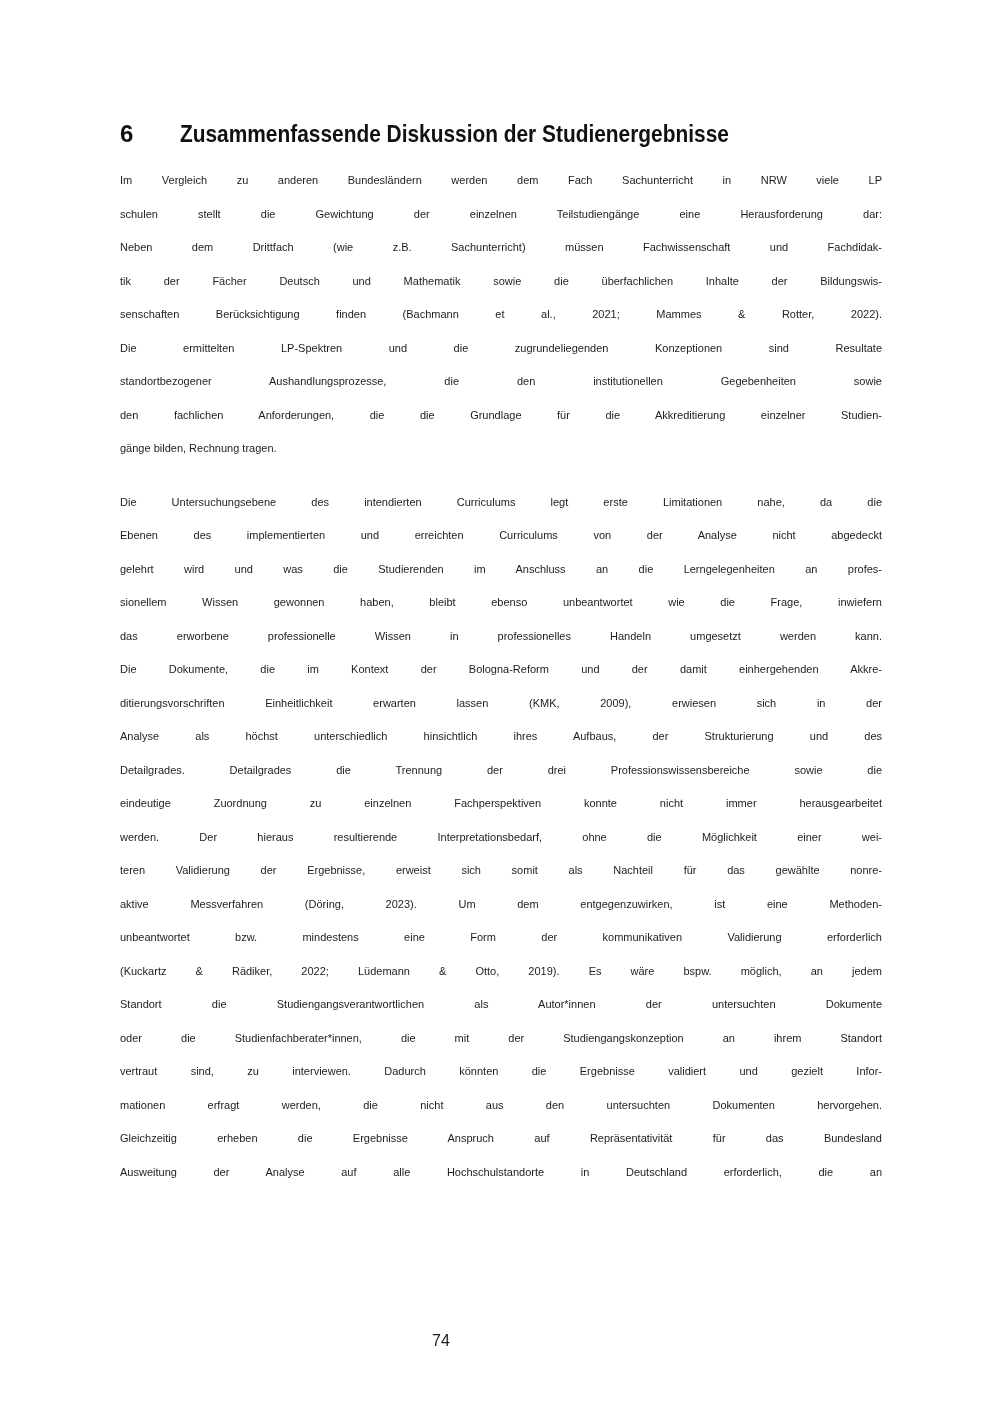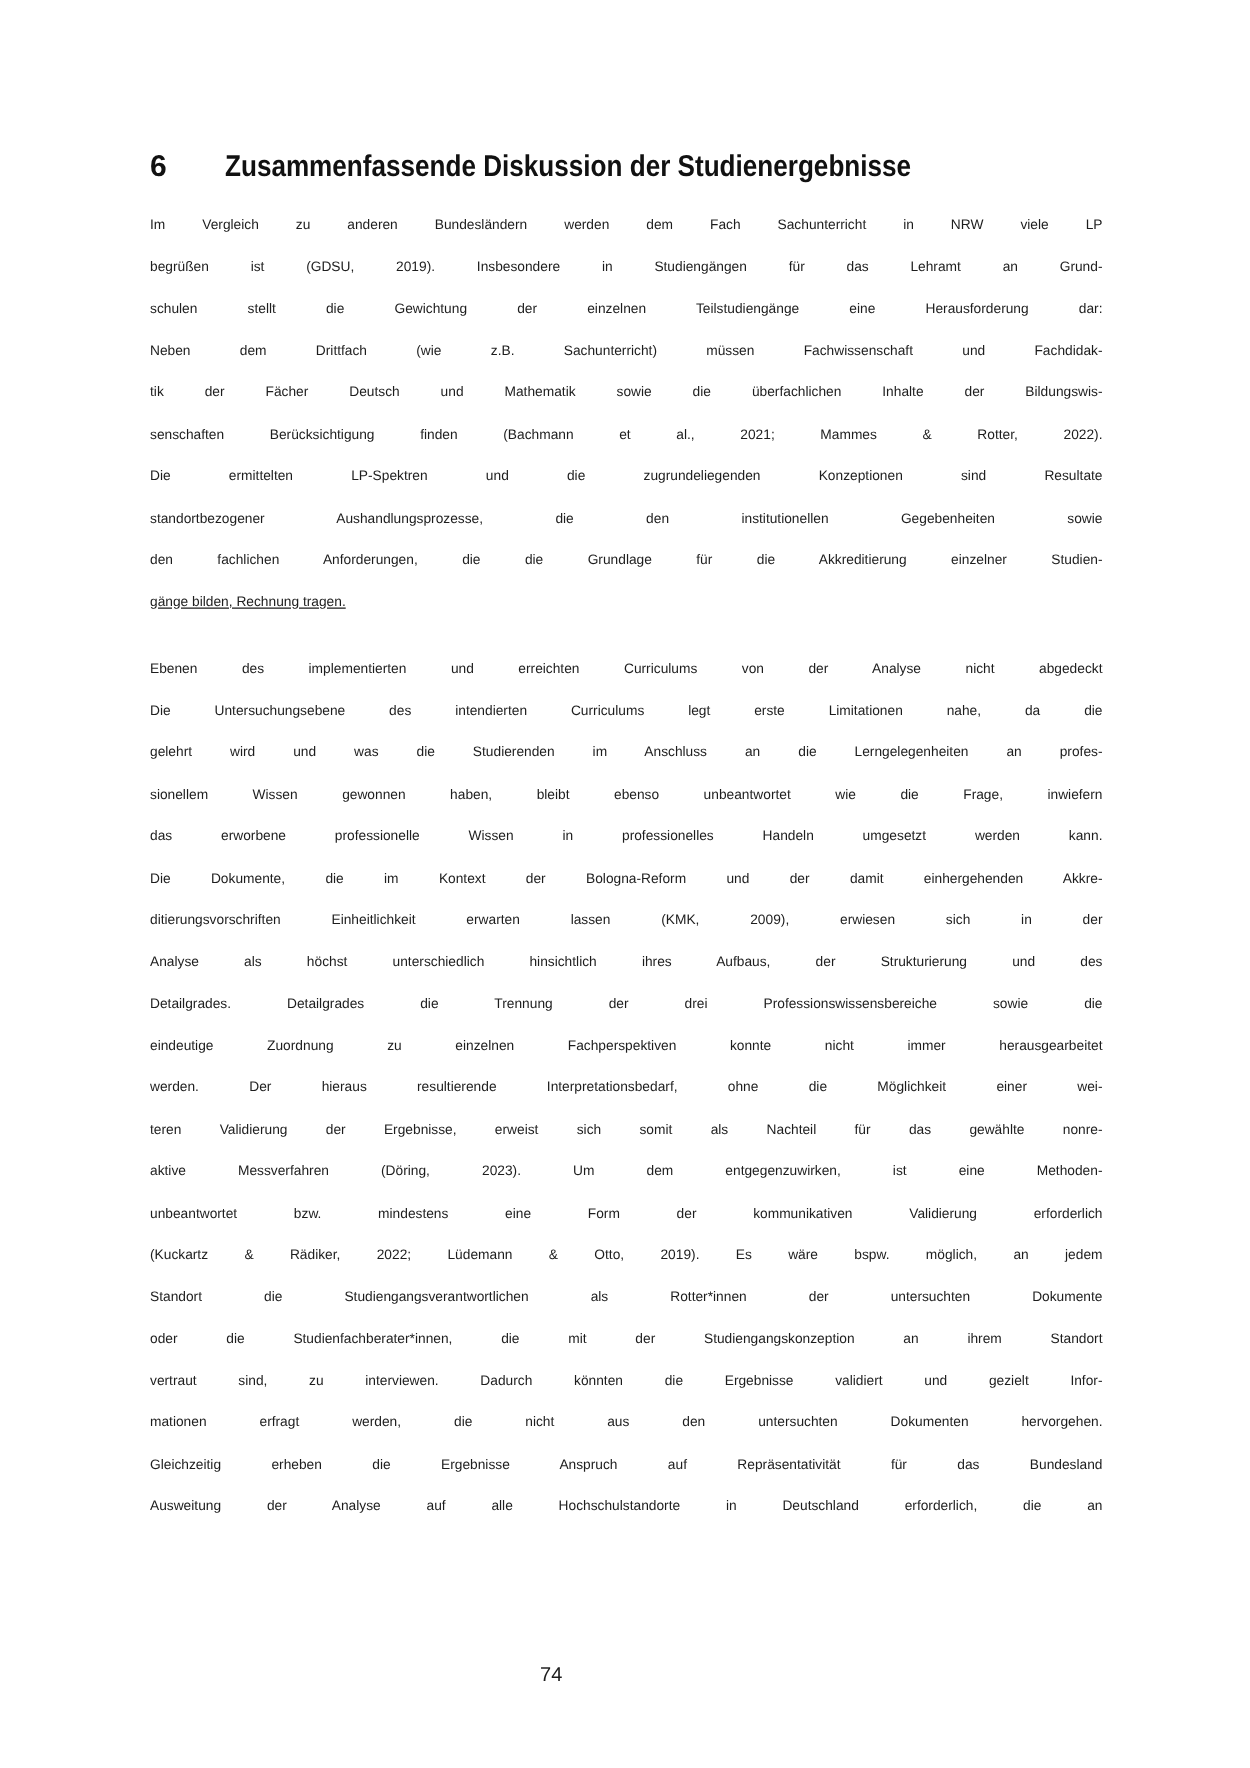--- a/index.html
+++ b/index.html
@@ -49,21 +49,20 @@
   .para { margin: 0; }
   .para + .para { margin-top: 20px; }
   .line {
     text-align: justify;
     text-align-last: justify;
     white-space: normal;
   }
   .line.no-justify {
     text-align: left;
     text-align-last: left;
-    text-decoration: underline;
   }
   .pagenum {
     position: absolute;
     left: 0;
     top: 1332px;
     width: 882px;
     text-align: center;
     font-size: 16px;
     color: #1d1d1d;
   }
@@ -73,47 +72,46 @@
 
 <div class="page">
   <div class="content">
     <div class="heading">
       <span class="num">6</span>
       <span class="title">Zusammenfassende Diskussion der Studienergebnisse</span>
     </div>
     <div class="body-text">
         <div class="para">
           <div class="line">Im Vergleich zu anderen Bundesländern werden dem Fach Sachunterricht in NRW viele LP</div>
-          <div class="line">begrüßen ist (GDSU, 2019). Insbesondere in Studiengängen für das Lehramt an Grund-</div>
           <div class="line">schulen stellt die Gewichtung der einzelnen Teilstudiengänge eine Herausforderung dar:</div>
           <div class="line">Neben dem Drittfach (wie z.B. Sachunterricht) müssen Fachwissenschaft und Fachdidak-</div>
           <div class="line">tik der Fächer Deutsch und Mathematik sowie die überfachlichen Inhalte der Bildungswis-</div>
           <div class="line">senschaften Berücksichtigung finden (Bachmann et al., 2021; Mammes &amp; Rotter, 2022).</div>
           <div class="line">Die ermittelten LP-Spektren und die zugrundeliegenden Konzeptionen sind Resultate</div>
           <div class="line">standortbezogener Aushandlungsprozesse, die den institutionellen Gegebenheiten sowie</div>
           <div class="line">den fachlichen Anforderungen, die die Grundlage für die Akkreditierung einzelner Studien-</div>
           <div class="line no-justify">gänge bilden, Rechnung tragen.</div>
         </div>
         <div class="para">
+          <div class="line">Die Untersuchungsebene des intendierten Curriculums legt erste Limitationen nahe, da die</div>
           <div class="line">Ebenen des implementierten und erreichten Curriculums von der Analyse nicht abgedeckt</div>
-          <div class="line">Die Untersuchungsebene des intendierten Curriculums legt erste Limitationen nahe, da die</div>
           <div class="line">gelehrt wird und was die Studierenden im Anschluss an die Lerngelegenheiten an profes-</div>
           <div class="line">sionellem Wissen gewonnen haben, bleibt ebenso unbeantwortet wie die Frage, inwiefern</div>
           <div class="line">das erworbene professionelle Wissen in professionelles Handeln umgesetzt werden kann.</div>
           <div class="line">Die Dokumente, die im Kontext der Bologna-Reform und der damit einhergehenden Akkre-</div>
           <div class="line">ditierungsvorschriften Einheitlichkeit erwarten lassen (KMK, 2009), erwiesen sich in der</div>
           <div class="line">Analyse als höchst unterschiedlich hinsichtlich ihres Aufbaus, der Strukturierung und des</div>
           <div class="line">Detailgrades. Detailgrades die Trennung der drei Professionswissensbereiche sowie die</div>
           <div class="line">eindeutige Zuordnung zu einzelnen Fachperspektiven konnte nicht immer herausgearbeitet</div>
           <div class="line">werden. Der hieraus resultierende Interpretationsbedarf, ohne die Möglichkeit einer wei-</div>
           <div class="line">teren Validierung der Ergebnisse, erweist sich somit als Nachteil für das gewählte nonre-</div>
           <div class="line">aktive Messverfahren (Döring, 2023). Um dem entgegenzuwirken, ist eine Methoden-</div>
           <div class="line">unbeantwortet bzw. mindestens eine Form der kommunikativen Validierung erforderlich</div>
           <div class="line">(Kuckartz &amp; Rädiker, 2022; Lüdemann &amp; Otto, 2019). Es wäre bspw. möglich, an jedem</div>
-          <div class="line">Standort die Studiengangsverantwortlichen als Rotter*innen der untersuchten Dokumente</div>
+          <div class="line">Standort die Studiengangsverantwortlichen als Autor*innen der untersuchten Dokumente</div>
           <div class="line">oder die Studienfachberater*innen, die mit der Studiengangskonzeption an ihrem Standort</div>
           <div class="line">vertraut sind, zu interviewen. Dadurch könnten die Ergebnisse validiert und gezielt Infor-</div>
           <div class="line">mationen erfragt werden, die nicht aus den untersuchten Dokumenten hervorgehen.</div>
           <div class="line">Gleichzeitig erheben die Ergebnisse Anspruch auf Repräsentativität für das Bundesland</div>
           <div class="line">Ausweitung der Analyse auf alle Hochschulstandorte in Deutschland erforderlich, die an</div>
         </div>
       </div>
   </div>
   <div class="pagenum">74</div>
 </div>

